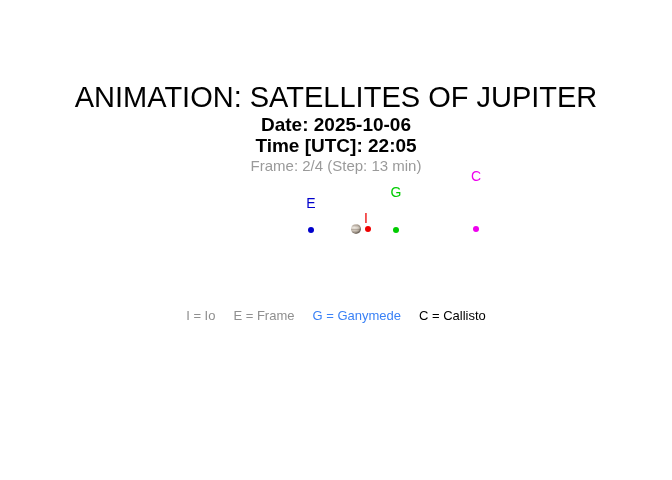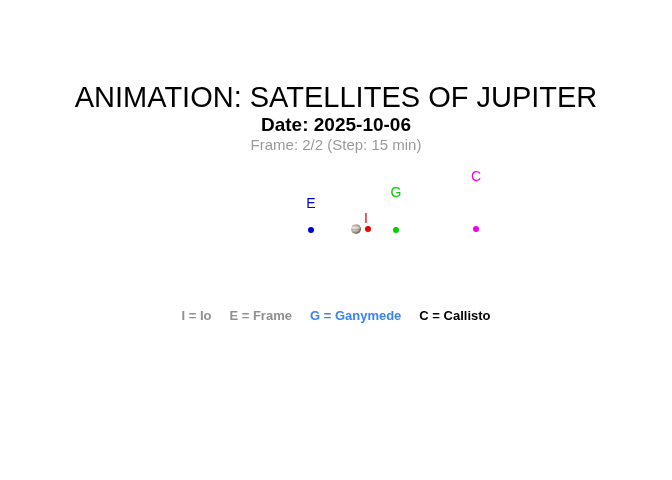--- a/index.html
+++ b/index.html
@@ -112,35 +112,36 @@
   .legend {
     position: absolute;
     left: 0;
     top: 306px;
     width: 672px;
     text-align: center;
     white-space: nowrap;
   }
   .legend-entry {
     font-size: 13px;
-    font-weight: 700;
+    font-weight: 400;
     color: #8f8f8f;
     display: inline-block;
     margin: 0 9px;
   }
 </style>
 </head>
 <body>
 
 <div id="stage">
 
   <div class="title-block">
     <div class="main-title">ANIMATION: SATELLITES OF JUPITER</div>
     <div class="sub-line">Date: 2025-10-06</div>
-    <div class="frame-line">Frame: 2/2 (Step: 15 min)</div>
+    <div class="sub-line">Time [UTC]: 22:05</div>
+    <div class="frame-line">Frame: 2/4 (Step: 13 min)</div>
   </div>
 
   <div class="sky" id="sky">
       <div class="jupiter" style="left: 356px; top: 229px; width: 10px; height: 10px;"></div>
       <div class="moon-dot" style="left: 311px; top: 230px; background: rgb(0, 0, 204);"></div>
       <div class="moon-label" style="left: 311px; top: 203px; color: rgb(0, 0, 204);">E</div>
       <div class="moon-dot" style="left: 368px; top: 229px; background: rgb(238, 0, 0);"></div>
       <div class="moon-label" style="left: 366px; top: 218px; color: rgb(238, 0, 0);">I</div>
       <div class="moon-dot" style="left: 396px; top: 230px; background: rgb(0, 204, 0);"></div>
       <div class="moon-label" style="left: 396px; top: 192px; color: rgb(0, 204, 0);">G</div>

